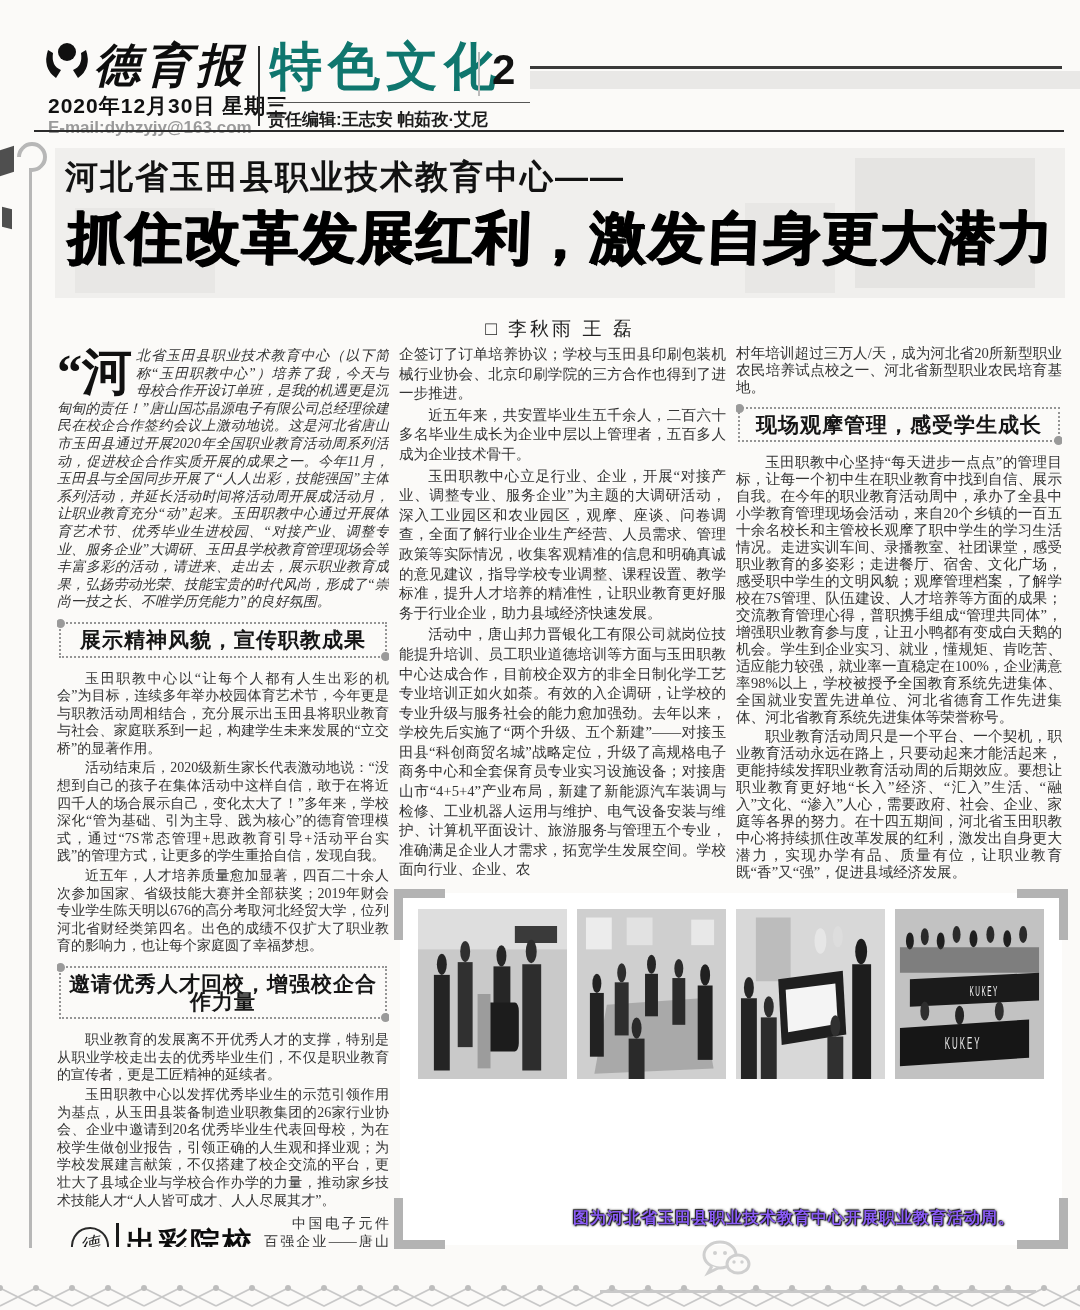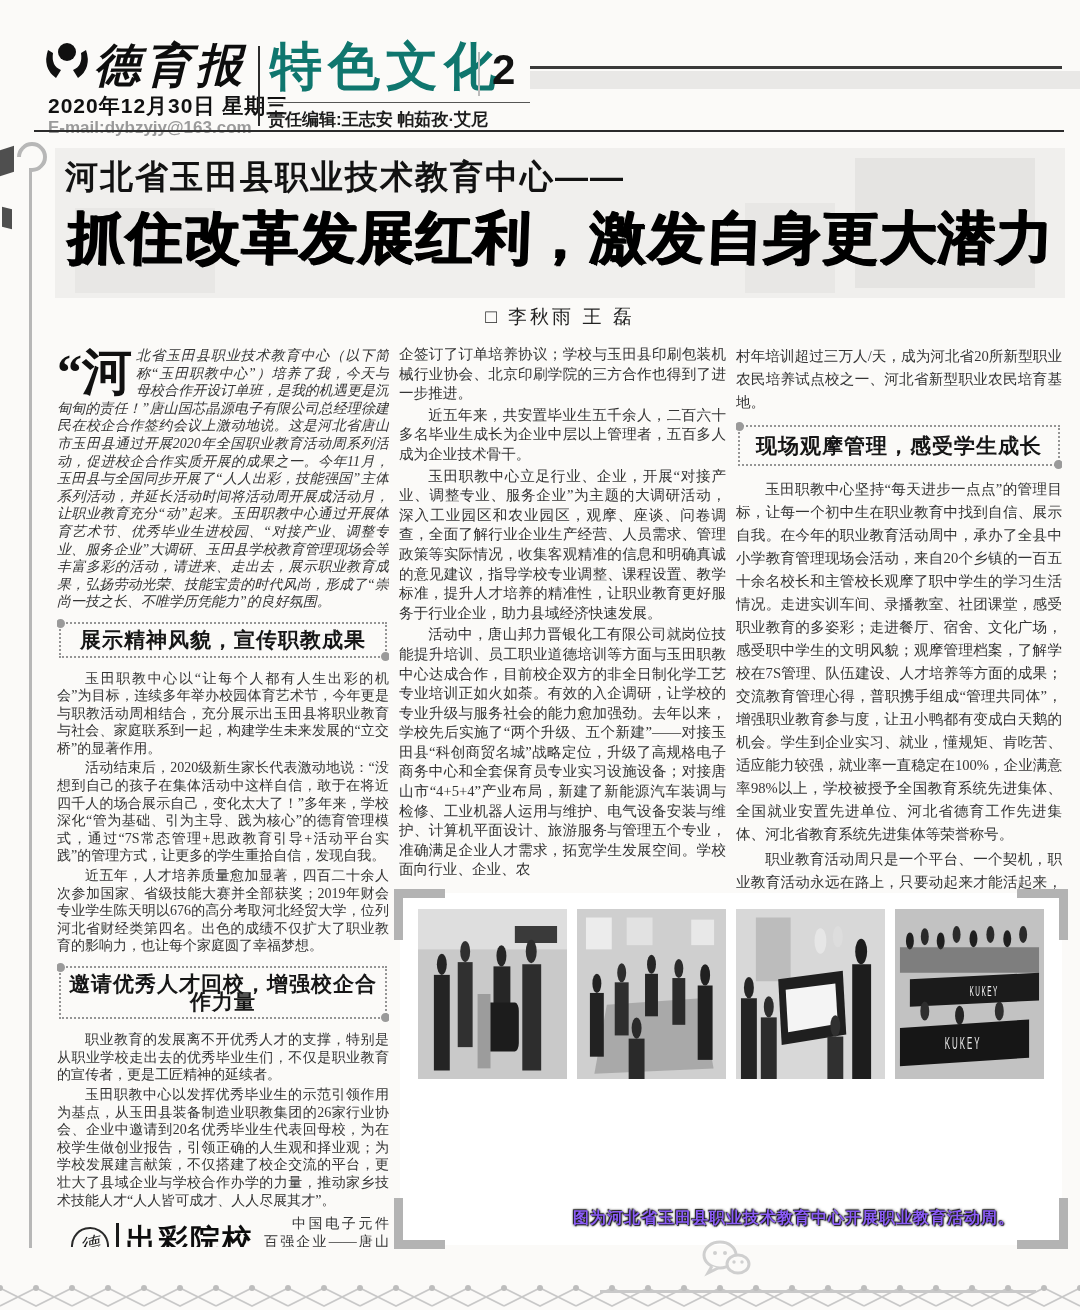--- a/index.html
+++ b/index.html
@@ -36,46 +36,46 @@
   .headline-box{position:absolute;left:55px;top:148px;width:1010px;height:150px;background:#f0efed;}
   .sky1,.sky2,.sky3{position:absolute;background:#e2e1df;}
   .sky1{right:30px;top:10px;width:180px;height:130px;opacity:.8;}
   .sky2{right:230px;top:55px;width:90px;height:90px;opacity:.6;}
   .sky3{left:20px;top:60px;width:140px;height:85px;opacity:.6;}
   .kicker{position:absolute;left:65px;top:155px;font-size:33px;font-weight:bold;color:#121212;
           font-family:"Liberation Sans",sans-serif;letter-spacing:2px;}
   .main-title{position:absolute;left:55px;top:200px;width:1010px;text-align:center;font-size:57px;
               font-weight:900;color:#000;font-family:"Liberation Sans",sans-serif;letter-spacing:1px;
               text-shadow:1px 0 0 #000,2px 1px 0 #000;transform:skewX(-2deg);}
-  .byline{position:absolute;left:55px;top:304px;width:1010px;text-align:center;font-size:19px;
+  .byline{position:absolute;left:55px;top:316px;width:1010px;text-align:center;font-size:19px;
           color:#222;font-family:"Liberation Sans",sans-serif;letter-spacing:3px;}
   
   .col{position:absolute;text-align:justify;color:#343434;}
   #col1{left:57px;top:347px;width:332px;height:900px;font-size:14px;line-height:17.6px;overflow:hidden;}
   #col2{left:399px;top:345px;width:327px;height:548px;font-size:14.6px;line-height:19.6px;overflow:hidden;}
-  #col3{left:736px;top:345px;width:326px;height:556px;font-size:14.6px;line-height:23px;overflow:hidden;}
+  #col3{left:736px;top:345px;width:326px;height:556px;font-size:14.6px;line-height:17px;overflow:hidden;}
   .para{text-indent:2em;margin:0 0 2px;}
   .lead{text-indent:0;font-style:italic;}
   .dropcap{float:left;font-size:50px;line-height:.95;font-weight:bold;font-style:normal;
            padding:2px 4px 0 0;color:#111;}
   .sec-head{position:relative;border:2px dotted #949494;margin:11px 2px 12px;padding:7px 2px;
             text-align:center;font-family:"Liberation Sans",sans-serif;font-weight:bold;
             font-size:21px;color:#161616;letter-spacing:1px;text-indent:0;}
   .sec-head::before,.sec-head::after{content:'';position:absolute;width:9px;height:9px;
             border-radius:50%;background:#9a9a9a;}
   .sec-head::before{left:-5px;top:-5px;}
   .sec-head::after{right:-5px;bottom:-5px;}
   
   .stamp-row{margin-top:6px;}
   .stamp{float:left;display:flex;align-items:center;gap:7px;margin:8px 10px 0 14px;}
   .seal{width:34px;height:34px;border:2px solid #2a2a2a;border-radius:50%;display:flex;
         align-items:center;justify-content:center;font-size:20px;font-style:italic;
         transform:rotate(-14deg);color:#1a1a1a;}
   .stamp-bar{width:3px;height:46px;background:#1a1a1a;}
-  .stamp-label{font-size:30px;font-weight:900;color:#0d0d0d;font-family:Liberation Mono, monospace;
+  .stamp-label{font-size:30px;font-weight:900;color:#0d0d0d;font-family:Liberation Sans, sans-serif;
         letter-spacing:2px;border-bottom:3px solid #0369a1;padding-bottom:4px;}
   
   .photo-frame{position:absolute;left:400px;top:893px;width:662px;height:352px;background:#fff;}
   .corner{position:absolute;width:42px;height:42px;}
   .c-tl{left:-6px;top:-4px;border-left:9px solid #b3b3b3;border-top:9px solid #b3b3b3;}
   .c-tr{right:-6px;top:-4px;border-right:9px solid #b3b3b3;border-top:9px solid #b3b3b3;}
   .c-bl{left:-6px;bottom:-4px;border-left:9px solid #b3b3b3;border-bottom:9px solid #b3b3b3;}
   .c-br{right:-6px;bottom:-4px;border-right:9px solid #b3b3b3;border-bottom:9px solid #b3b3b3;}
   .photo-grid{position:absolute;left:18px;top:16px;width:626px;height:322px;display:grid;
               grid-template-columns:1fr 1fr 1fr 1fr;grid-template-rows:170px 142px;gap:10px;}

